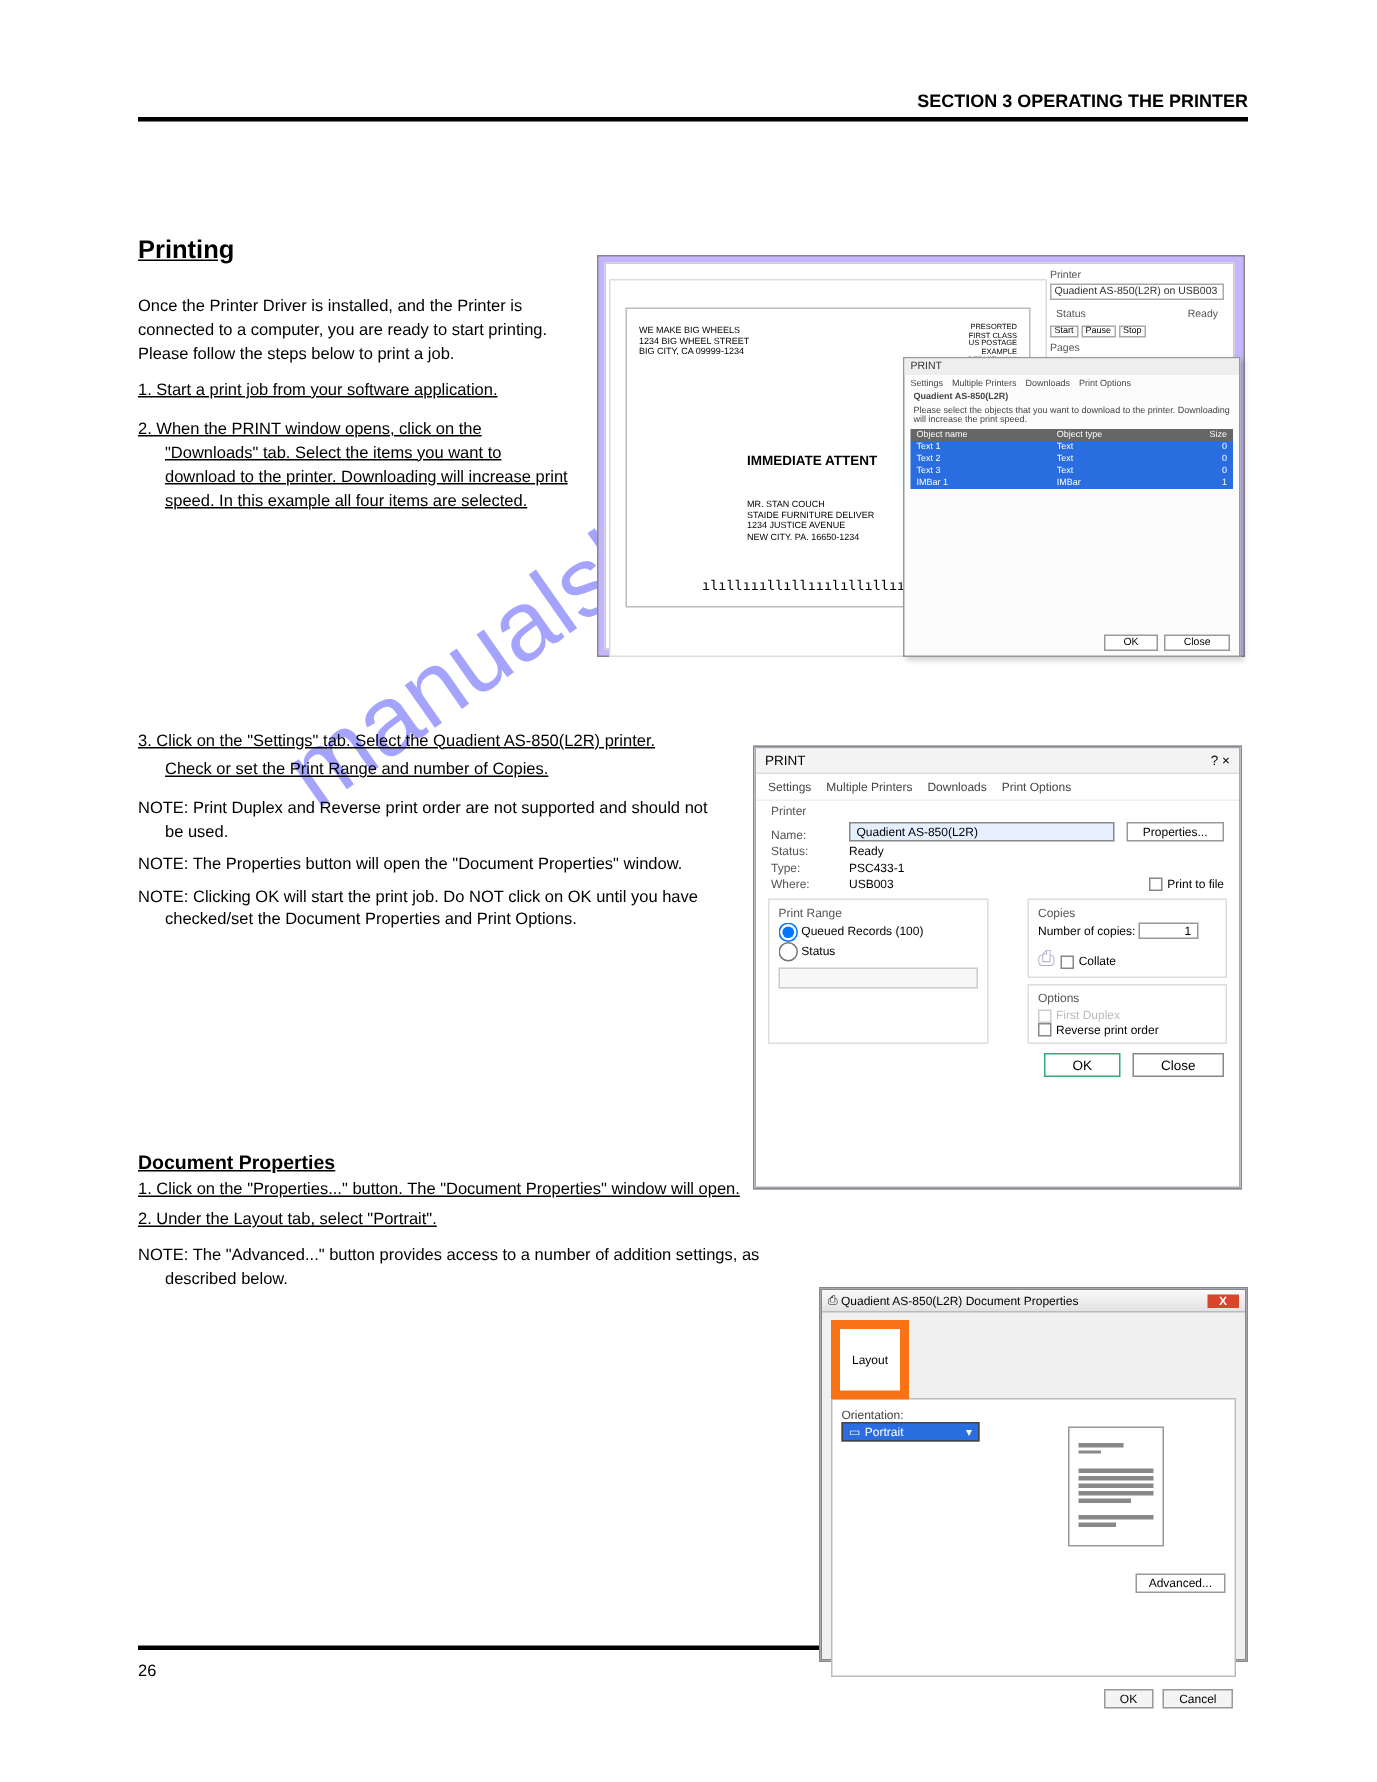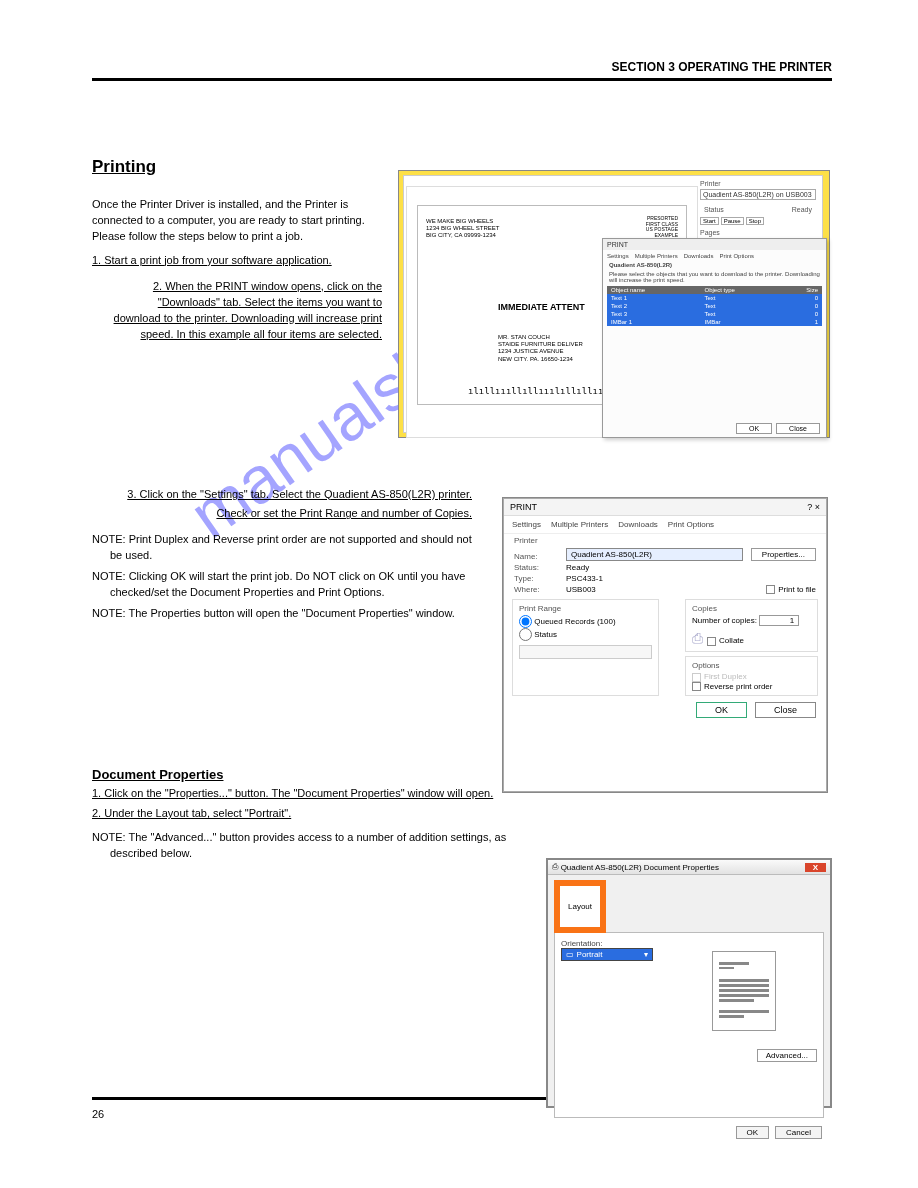--- a/index.html
+++ b/index.html
@@ -4,24 +4,24 @@
 <style>
   * { box-sizing: border-box; margin: 0; padding: 0; }
   body { width: 918px; height: 1188px; background: #fff; font-family: Arial, sans-serif; position: relative; }
   .page { position: absolute; left: 92px; top: 60px; width: 740px; }
   .hr-top { border-top: 3px solid #000; margin-bottom: 20px; }
   .hr-bot { border-top: 3px solid #000; margin-top: 60px; margin-bottom: 8px; }
   .section-title { font-size: 17px; font-weight: bold; margin-bottom: 20px; }
   .underline { text-decoration: underline; }
   .body-text { font-size: 11px; line-height: 1.45; margin-bottom: 8px; max-width: 290px;}
   .step { font-size: 11px; line-height: 1.45; margin-bottom: 4px; padding-left: 18px; text-indent: -18px; max-width: 360px; text-decoration: underline;}
-  .step2 { max-width: 380px; text-align: right;}
+  .step2 { max-width: 380px;}
   .note { font-size: 11px; line-height: 1.4; padding-left: 18px; text-indent: -18px; max-width: 380px; margin-bottom:6px;}
   .heading2 { font-size: 13px; font-weight: bold; text-decoration: underline; margin: 10px 0 4px; }
-  .fig { position: absolute; border: 1px solid #888; background: #fde047; font-size: 7px; }
+  .fig { position: absolute; border: 1px solid #888; background: #c4b5fd; font-size: 7px; }
   .fig1 { left: 398px; top: 170px; width: 432px; height: 268px; }
   .fig2 { left: 502px; top: 497px; width: 326px; height: 296px; }
   .fig3 { left: 546px; top: 858px; width: 286px; height: 250px; }
   
   .fig1-inner { position:absolute; left:4px; top:4px; right:6px; bottom:4px; background:#fff; border:1px solid #ccc;}
   .fig1-canvas { position:absolute; left:2px; top:10px; width:292px; height:252px; border:1px solid #ddd; background:#fff;}
   .env { position:absolute; left:10px; top:18px; width:270px; height:200px; border:1px solid #bbb; background:#fff;}
   .env .return{position:absolute;left:8px;top:12px;font-size:6px;line-height:1.2;}
   .env .indicia{position:absolute;right:8px;top:10px;font-size:5px;text-align:right;line-height:1.1;}
   .env .attn{position:absolute;left:80px;top:96px;font-weight:bold;font-size:9px;}
@@ -93,22 +93,22 @@
   <div class="step">1.  Start a print job from your software application.</div>
   <div style="height:6px;"></div>
   <div class="step step2" style="max-width:290px;">2.  When the PRINT window opens, click on the "Downloads" tab. Select the items you want to download to the printer. Downloading will increase print speed. In this example all four items are selected.</div>
 
   <div style="height:140px;"></div>
 
   <div class="step step2">3.  Click on the "Settings" tab. Select the Quadient AS-850(L2R) printer.</div>
   <div class="step step2" style="text-indent:0;padding-left:18px;">Check or set the Print Range and number of Copies.</div>
   <div style="height:6px;"></div>
   <div class="note">NOTE: Print Duplex and Reverse print order are not supported and should not be used.</div>
+  <div class="note">NOTE: The Properties button will open the "Document Properties" window.</div>
   <div class="note">NOTE: Clicking OK will start the print job. Do NOT click on OK until you have checked/set the Document Properties and Print Options.</div>
-  <div class="note">NOTE: The Properties button will open the "Document Properties" window.</div>
 
   <div style="height:130px;"></div>
 
   <div class="heading2">Document Properties</div>
   <div class="step" style="max-width:430px;">1.  Click on the "Properties..." button. The "Document Properties" window will open.</div>
   <div class="step" style="max-width:430px;">2.  Under the Layout tab, select "Portrait".</div>
   <div style="height:4px;"></div>
   <div class="note" style="max-width:430px;">NOTE: The "Advanced..." button provides access to a number of addition settings, as described below.</div>
 
   <div style="height:170px;"></div>

